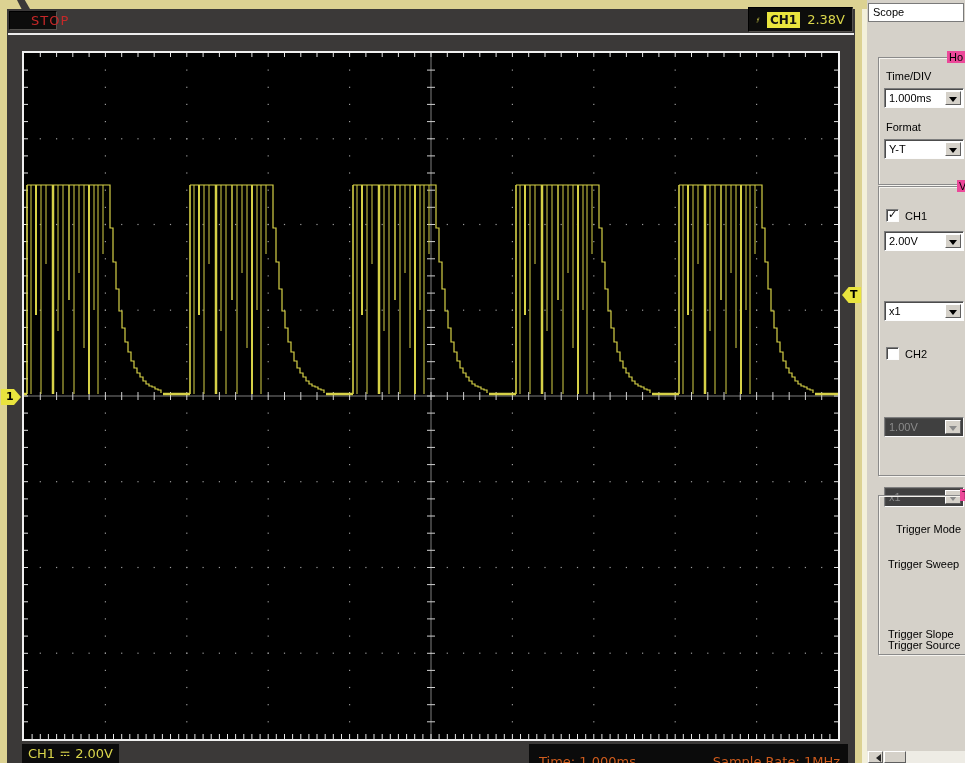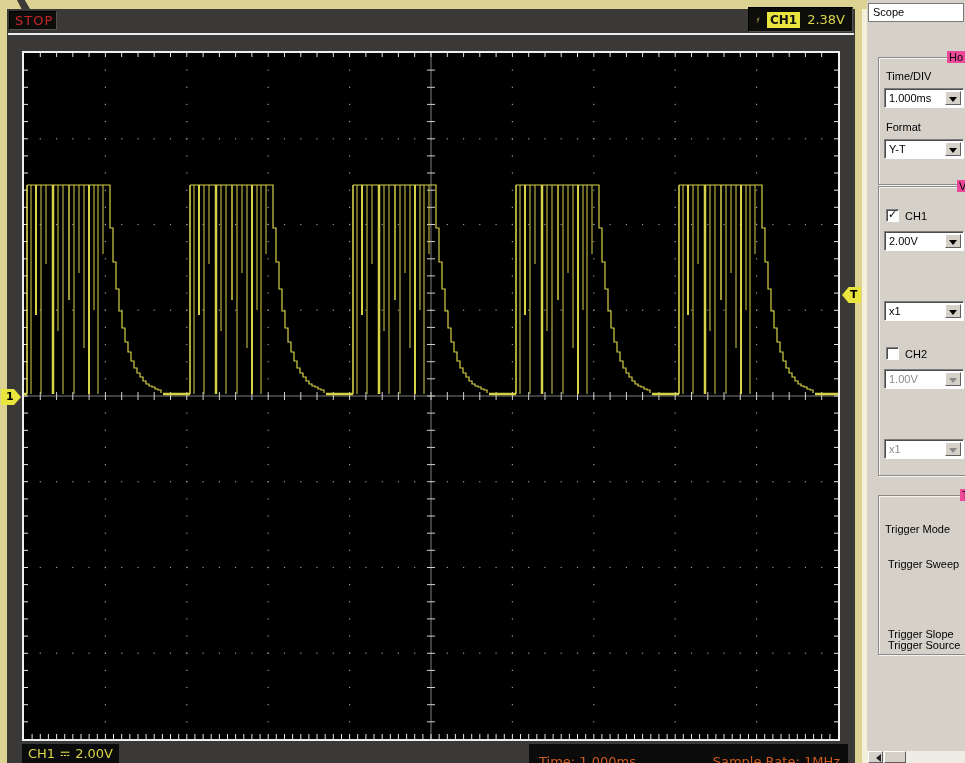--- a/index.html
+++ b/index.html
@@ -13,21 +13,21 @@
   .top-strip .notch { position:absolute; left:17px; top:0; width:13px; height:9px; background:#3b3938;
      clip-path:polygon(0 0,60% 0,100% 100%,35% 100%); }
   .left-strip { position:absolute; left:0; top:9px; width:7px; height:754px; background:#dcd292; }
   .divider-strip { position:absolute; left:855px; top:9px; width:12px; height:754px;
      background:linear-gradient(90deg,#dcd292 0 7px,#f3f0da 7px 12px); }
   .hline { position:absolute; left:8px; top:33px; width:846px; height:2px; background:#ececec; }
 
   
   .stop-box { position:absolute; left:9px; top:11px; width:48px; height:19px; background:#0d0d0c;
      border:1px solid #000; border-right-color:#55534f; border-bottom-color:#55534f;
-     color:#c62828; font:13px "DejaVu Sans", sans-serif; letter-spacing:1px; line-height:17px; padding-left:5px; }
+     color:#c62828; font:13px "DejaVu Sans", sans-serif; letter-spacing:1px; line-height:17px; padding-left:21px; }
   .trig-box { position:absolute; left:748px; top:7px; width:105px; height:25px; background:#0d0d0c;
      border:1px solid #000; border-right-color:#55534f; border-bottom-color:#55534f;
      display:flex; align-items:center; gap:7px; padding:0 7px; }
   .trig-ch-badge { background:#e9e43e; color:#111; font:bold 12px "DejaVu Sans", sans-serif; padding:1px 3px; }
   .trig-level { color:#d9d54b; font:13px "DejaVu Sans", sans-serif; }
 
   
   .display { position:absolute; left:22px; top:51px; width:818px; height:690px;
      background:#000; border:2px solid #f0f0f0; }
   .display svg { position:absolute; left:0; top:0; }
@@ -55,21 +55,21 @@
   .plabel { position:absolute; line-height:13px; }
 
   .combo { position:absolute; width:80px; height:20px; background:#fff;
      border:1px solid; border-color:#7e7e7e #fdfdfd #fdfdfd #7e7e7e;
      box-shadow:inset 1px 1px 0 #4c4c4c; }
   .combo-text { position:absolute; left:4px; top:3px; font-size:11px; }
   .combo-btn { position:absolute; top:2px; right:2px; width:16px; height:14px; background:#d5d1c9;
      border:1px solid; border-color:#fff #5f5f5f #5f5f5f #fff; }
   .combo-btn .arr { position:absolute; left:3px; top:5px; width:0; height:0;
      border:4px solid transparent; border-top:5px solid #000; }
-  .combo.disabled { background:#ffffff; }
+  .combo.disabled { background:#404040;margin-top:48px; }
   .combo.disabled .combo-text { color:#8b8b8b; }
   .combo.disabled .combo-btn .arr { border-top-color:#8b8b8b; }
 
   .cb { position:absolute; display:flex; align-items:center; gap:6px; cursor:pointer; }
   .cb-box { width:13px; height:13px; background:#fff; border:1px solid;
      border-color:#7e7e7e #fdfdfd #fdfdfd #7e7e7e; box-shadow:inset 1px 1px 0 #4c4c4c;
      position:relative; }
   .cb-box.checked::after { content:"✓"; position:absolute; left:1px; top:-2px;
      font:bold 11px "DejaVu Sans", sans-serif; color:#000; }
 
@@ -1185,21 +1185,21 @@
     <div class="combo disabled" style="left:17px; top:439px;">
       <span class="combo-text">x1</span>
       <span class="combo-btn">
           <span class="arr"></span>
         </span>
     </div>
 
     <div class="gb" style="left:11px; top:495px; height:160px;">
       <span class="gb-label" style="left:81px;">T</span>
     </div>
-    <div class="plabel" style="left:18px; top:523px;text-align:right;">Trigger Mode</div>
+    <div class="plabel" style="left:29px; top:523px;text-align:right;">Trigger Mode</div>
     <div class="plabel" style="left:21px; top:558px;">Trigger Sweep</div>
     <div class="plabel" style="left:21px; top:593px;margin-top:46px;">Trigger Source</div>
     <div class="plabel" style="left:21px; top:628px;">Trigger Slope</div>
 
     <div class="scrollbar">
       <span class="sb-btn">
           <span class="arr-l"></span>
         </span>
       <span class="sb-thumb"></span>
     </div>

